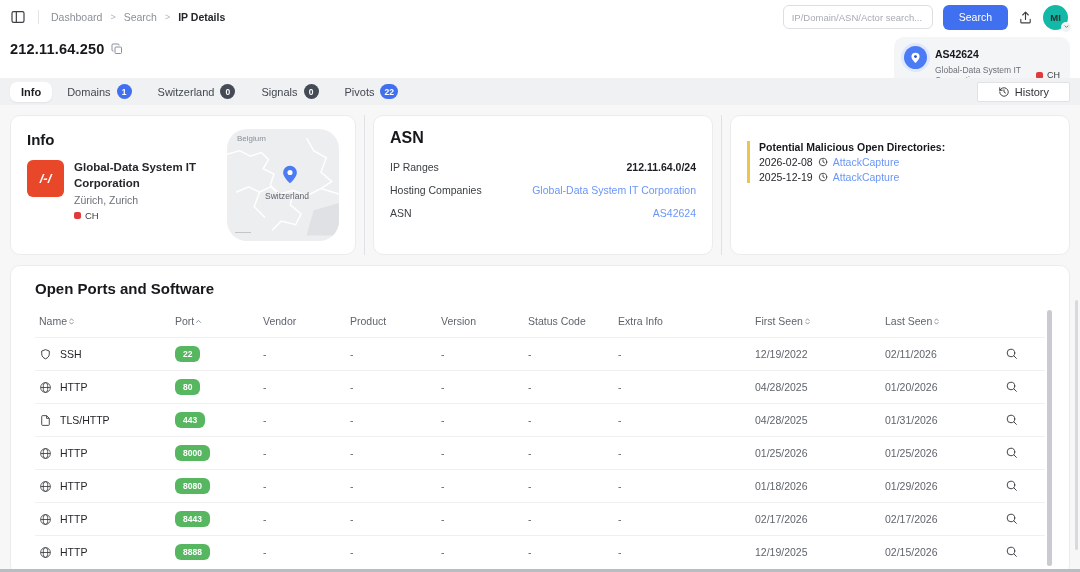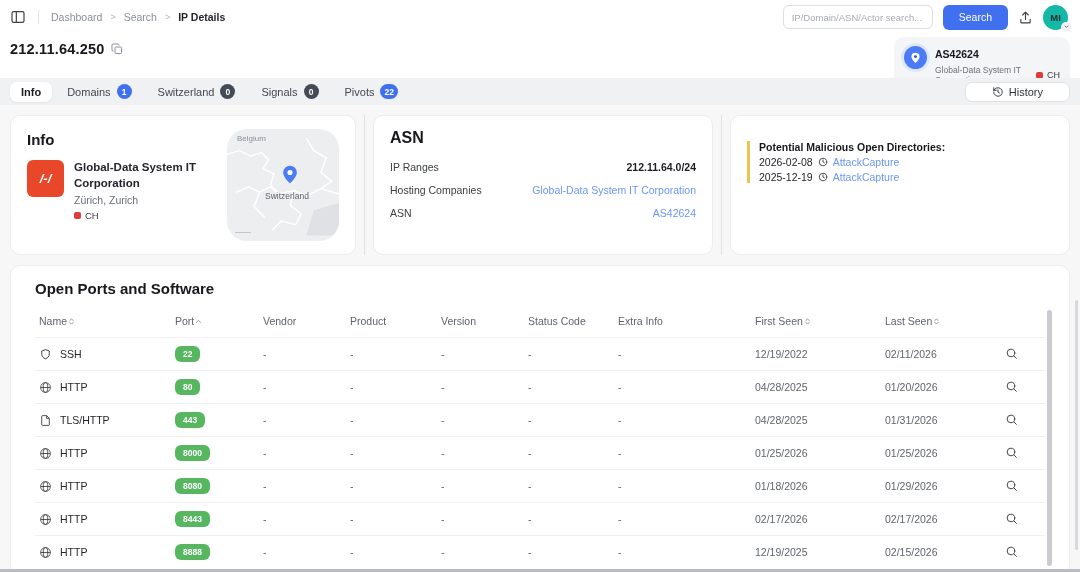--- a/index.html
+++ b/index.html
@@ -49,21 +49,21 @@
   .tabbar { position:absolute; left:0; right:0; top:78px; height:27px; background:#f0f1f3;
     display:flex; align-items:center; padding:0 10px; }
   .tab { display:flex; align-items:center; gap:6px; font-size:11px; color:#43474f; padding:4px 11px;
     border-radius:7px; cursor:pointer; }
   .tab.active { background:#fff; color:#1c1e22; font-weight:bold; box-shadow:0 1px 2px rgba(0,0,0,.06); }
   .badge { min-width:15px; height:15px; border-radius:8px; padding:0 4px; color:#fff; font-size:8.5px;
     display:inline-flex; align-items:center; justify-content:center; font-weight:bold; }
   .badge.blue { background:var(--accent); }
   .badge.dark { background:#444a56; }
   .hist-btn { margin-left:auto; display:flex; align-items:center; gap:5px; background:#fff;
-    border:1px solid #e0e2e5; border-radius:7px; padding:3px 26px; font-size:11px; color:#2f3338;
+    border:1px solid #e0e2e5; border-radius:2px; padding:3px 20px; font-size:11px; color:#2f3338;
     cursor:pointer; font-family:"Liberation Sans", sans-serif; }
   .hist-btn .icon { width:12px; height:12px; color:#3c4043; }
 
   
   .content { position:absolute; top:105px; left:0; right:0; bottom:0; background:#f7f7f8; padding:10px; }
   .cards { display:flex; align-items:stretch; height:140px; }
   .card { background:#fff; border:1px solid #ebecee; border-radius:10px; padding:13px 16px; }
   .vdiv { width:1px; background:#dfe1e4; margin:0 8px; }
   .card-title { font-size:15px; font-weight:bold; color:#17181c; }
 

